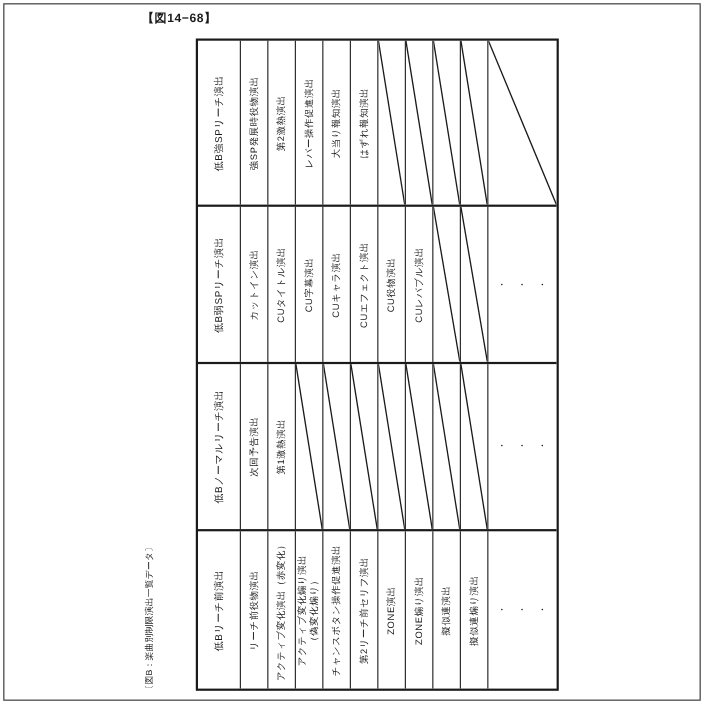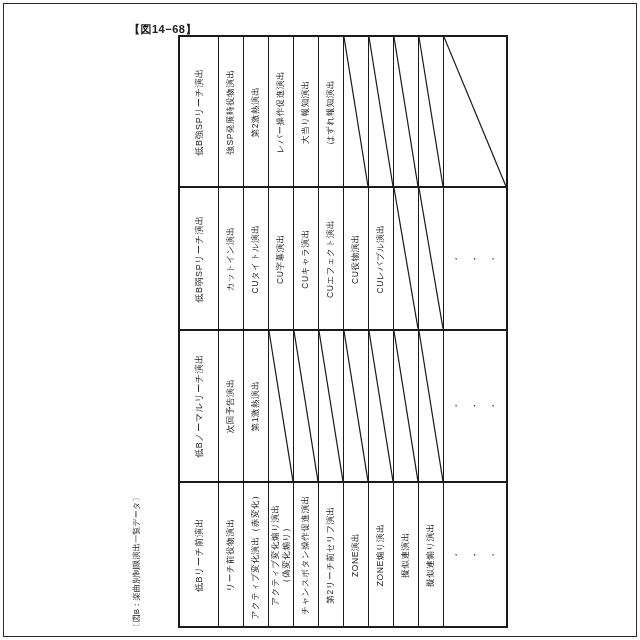--- a/index.html
+++ b/index.html
@@ -2,21 +2,21 @@
 <html><head>
 <meta charset="utf-8">
 <style>
   html,body{margin:0;padding:0;}
   body{
     width:640px;height:640px;background:#ffffff;position:relative;
     font-family:"Liberation Sans","DejaVu Sans",sans-serif;color:#1a1a1a;
     overflow:hidden;
   }
   .page-frame{position:absolute;inset:3px;border:1.5px solid #2b2b2b;pointer-events:none;}
-  .fig-title{position:absolute;left:129px;top:22px;font-size:11px;font-weight:bold;letter-spacing:0.5px;}
+  .fig-title{position:absolute;left:129px;top:9px;font-size:11px;font-weight:bold;letter-spacing:0.5px;}
   .side-caption{position:absolute;left:127px;top:496px;width:20px;height:132px;}
   .vtext{
     position:absolute;left:50%;top:50%;
     transform:translate(-50%,-50%) rotate(-90deg);
     white-space:nowrap;text-align:center;line-height:1.35;letter-spacing:0.6px;
   }
   .side-caption .vtext{font-size:8px;letter-spacing:0.2px;}
   .rtable{
     position:absolute;left:178px;top:35px;width:330px;height:593px;
     display:flex;flex-direction:column;border:2px solid #1a1a1a;box-sizing:border-box;

